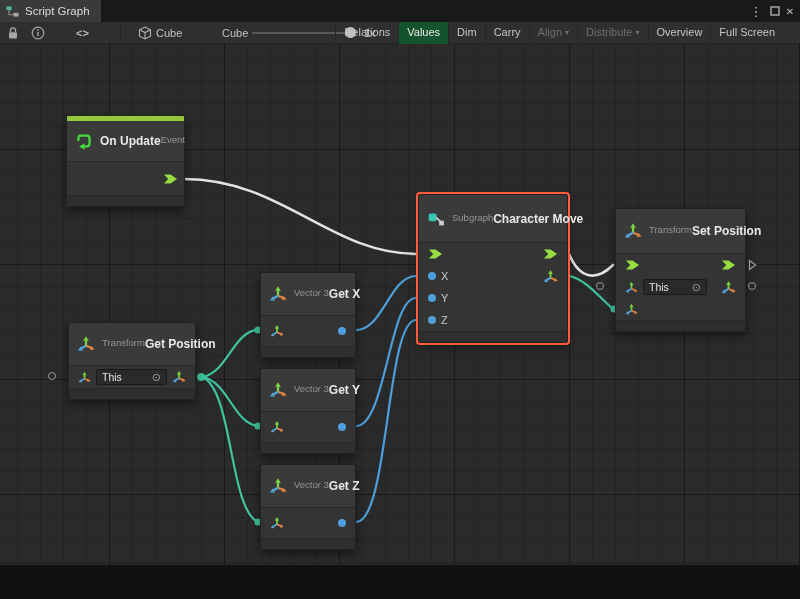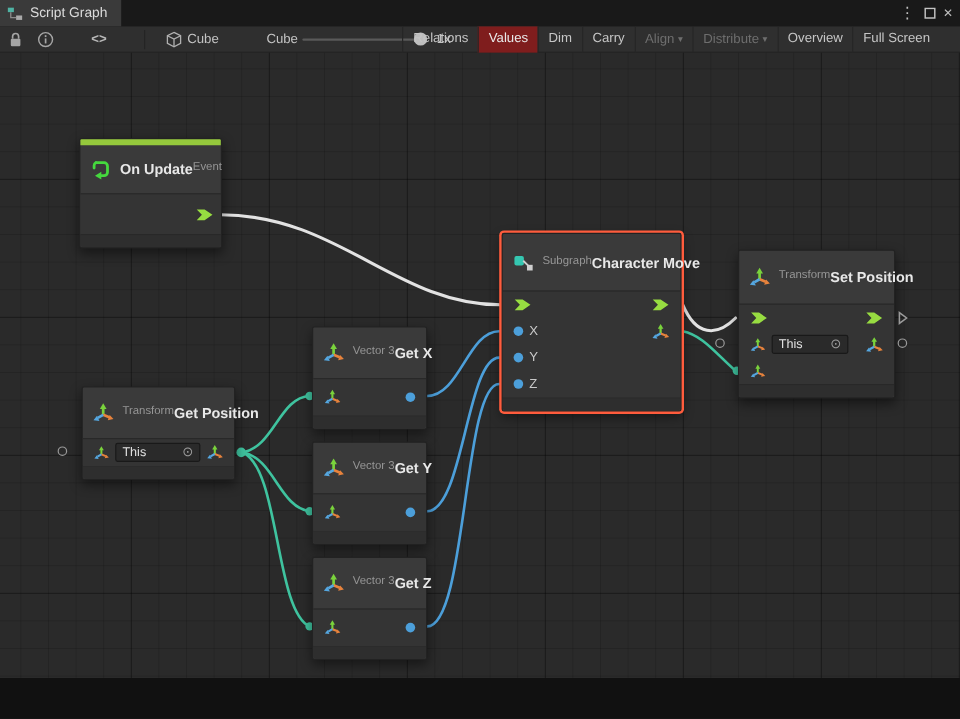--- a/index.html
+++ b/index.html
@@ -20,21 +20,21 @@
   
   .toolbar{position:absolute;left:0;top:22px;width:800px;height:22px;background:#2F2F2F;border-bottom:1px solid #242424;}
   .tbi{position:absolute;top:0;height:22px;display:flex;align-items:center;}
   .vsep{position:absolute;top:3px;width:1px;height:16px;background:#242424;}
   .tb-label{font-size:11px;color:#C4C4C4;}
   .code-glyph{font-size:11px;font-weight:bold;color:#B8B8B8;letter-spacing:0px;}
   .slider-track{position:absolute;left:0;top:10px;width:104px;height:2px;background:#5A5A5A;border-radius:1px;}
   .slider-knob{position:absolute;right:0;top:5px;width:11px;height:11px;border-radius:50%;background:#BEBEBE;}
   .btn-group{position:absolute;right:17px;top:0;height:22px;display:flex;}
   .btn{height:22px;line-height:21px;padding:0 8px;font-size:11px;color:#C6C6C6;border-left:1px solid #262626;white-space:nowrap;cursor:default;}
-  .btn.active{background:#7f1d1d;color:#EAEAEA;}
+  .btn.active{background:#14532d;color:#EAEAEA;}
   .btn.dim{color:#6E6E6E;text-align:center;}
   .caret{font-size:8px;margin-left:3px;vertical-align:1px;}
 
   
   .canvas{position:absolute;left:0;top:44px;width:800px;height:555px;background-color:#2A2A2A;
     background-image:
       linear-gradient(rgba(0,0,0,0.30) 1px, transparent 1px),
       linear-gradient(90deg, rgba(0,0,0,0.30) 1px, transparent 1px),
       linear-gradient(rgba(0,0,0,0.14) 1px, transparent 1px),
       linear-gradient(90deg, rgba(0,0,0,0.14) 1px, transparent 1px);

